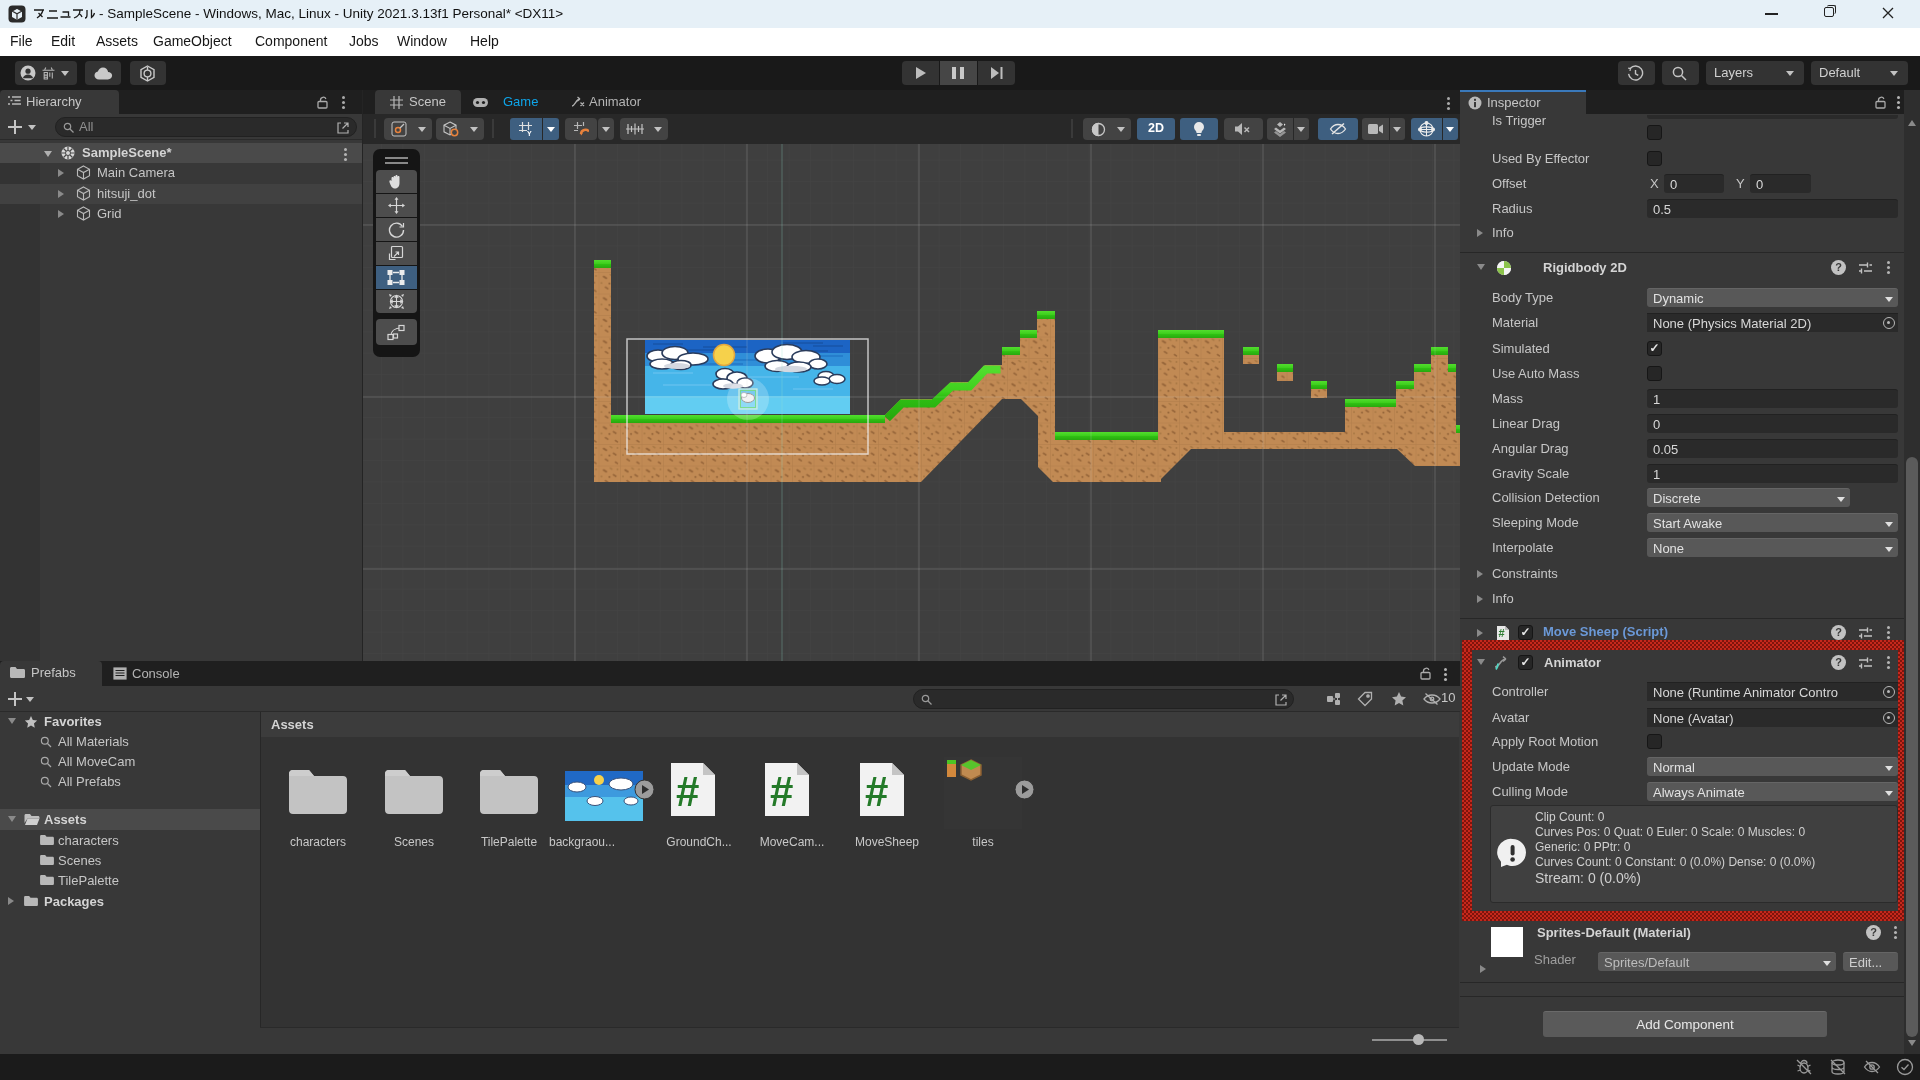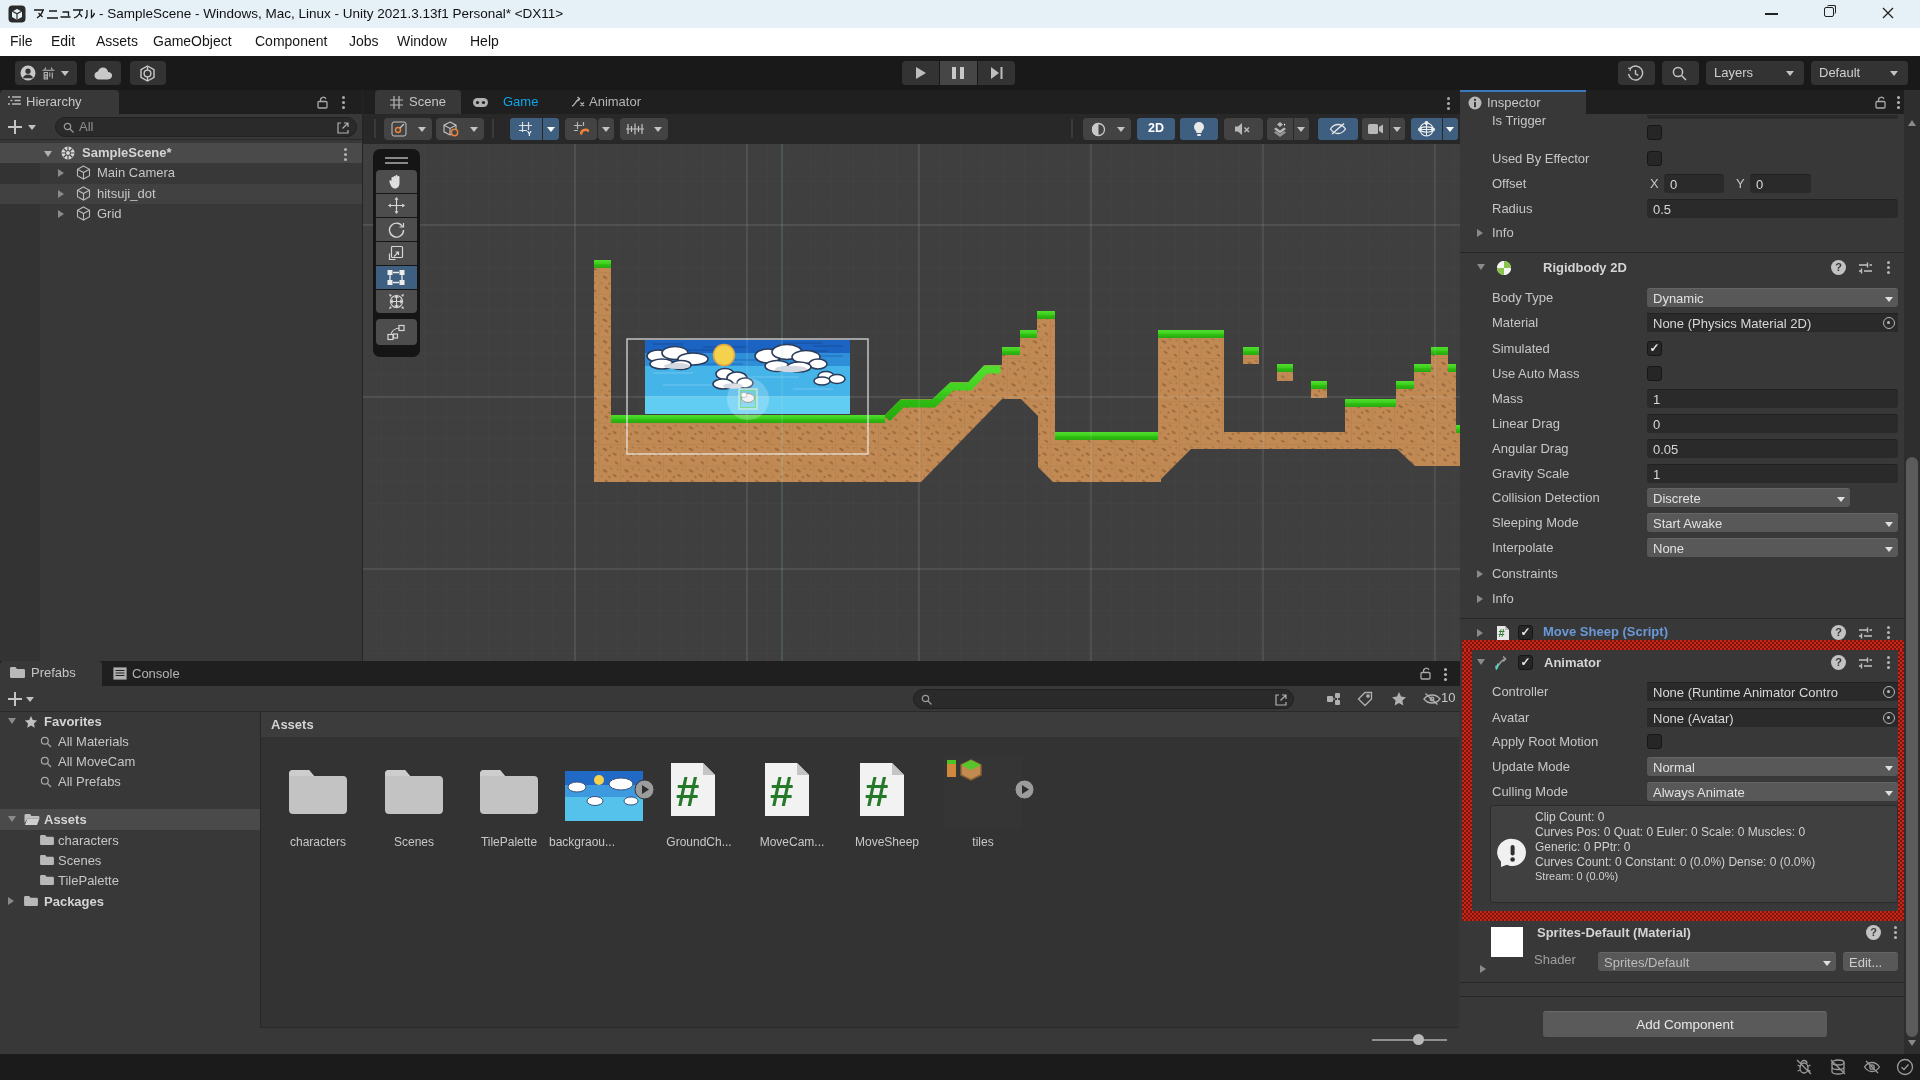--- a/index.html
+++ b/index.html
@@ -643,21 +643,21 @@
 <div class="a" style="left:1490px;top:805px;width:408px;height:98px;background:#404040;border:1px solid #2b2b2b;border-radius:3px"></div>
 <svg class="a" style="left:1496px;top:837px" width="33" height="33" viewBox="0 0 33 33">
     <path d="M16.5 2a13.5 13.5 0 0 1 0 27c-2 0-4-.5-5.6-1.3L5 30v-5.2A13.5 13.5 0 0 1 16.5 2z" fill="#f0f0f0"></path>
     <rect x="14.6" y="8" width="4" height="10.5" rx="2" fill="#303030"></rect>
     <circle cx="16.6" cy="22.5" r="2.3" fill="#303030"></circle>
   </svg>
 <span class="a" style="left:1535px;top:810px;font-size:12px;color:#cfcfcf;white-space:nowrap">Clip Count: 0</span>
 <span class="a" style="left:1535px;top:825px;font-size:12px;color:#cfcfcf;white-space:nowrap">Curves Pos: 0 Quat: 0 Euler: 0 Scale: 0 Muscles: 0</span>
 <span class="a" style="left:1535px;top:840px;font-size:12px;color:#cfcfcf;white-space:nowrap">Generic: 0 PPtr: 0</span>
 <span class="a" style="left:1535px;top:855px;font-size:12px;color:#cfcfcf;white-space:nowrap">Curves Count: 0 Constant: 0 (0.0%) Dense: 0 (0.0%)</span>
-<span class="a" style="left:1535px;top:870px;font-size:11px;color:#cfcfcf;white-space:nowrap">Stream: 0 (0.0%)</span>
+<span class="a" style="left:1535px;top:870px;font-size:14px;color:#cfcfcf;white-space:nowrap">Stream: 0 (0.0%)</span>
 <div class="a" style="left:1491px;top:927px;width:32px;height:30px;background:#fff"></div>
 <span class="a lbl bold" style="left:1537px;top:924px">Sprites-Default (Material)</span>
 <div class="a" style="left:1866px;top:925px;width:15px;height:15px;border-radius:50%;background:#c2c2c2;color:#383838;font-size:11px;font-weight:bold;text-align:center;line-height:15px">?</div>
 <div class="a" style="left:1894px;top:926px;width:3px;height:3px;background:#b4b4b4;border-radius:50%;box-shadow:0 5px #b4b4b4,0 10px #b4b4b4"></div>
 <div class="a tri-r" style="left:1480px;top:965px"></div>
 <span class="a" style="left:1534px;top:952px;color:#9f9f9f;font-size:13px">Shader</span>
 <div class="a dd" style="left:1598px;top:952px;width:238px;color:#bdbdbd">Sprites/Default<div class="a arr" style="right:5px;top:8px;border-top-color:#e0e0e0"></div></div>
 <div class="a dd" style="left:1843px;top:952px;width:55px;color:#cfcfcf">Edit...</div>
 <div class="a seph" style="left:1460px;top:982px;width:444px;right:auto"></div>
 <div class="a seph" style="left:1460px;top:996px;width:444px;right:auto"></div>

